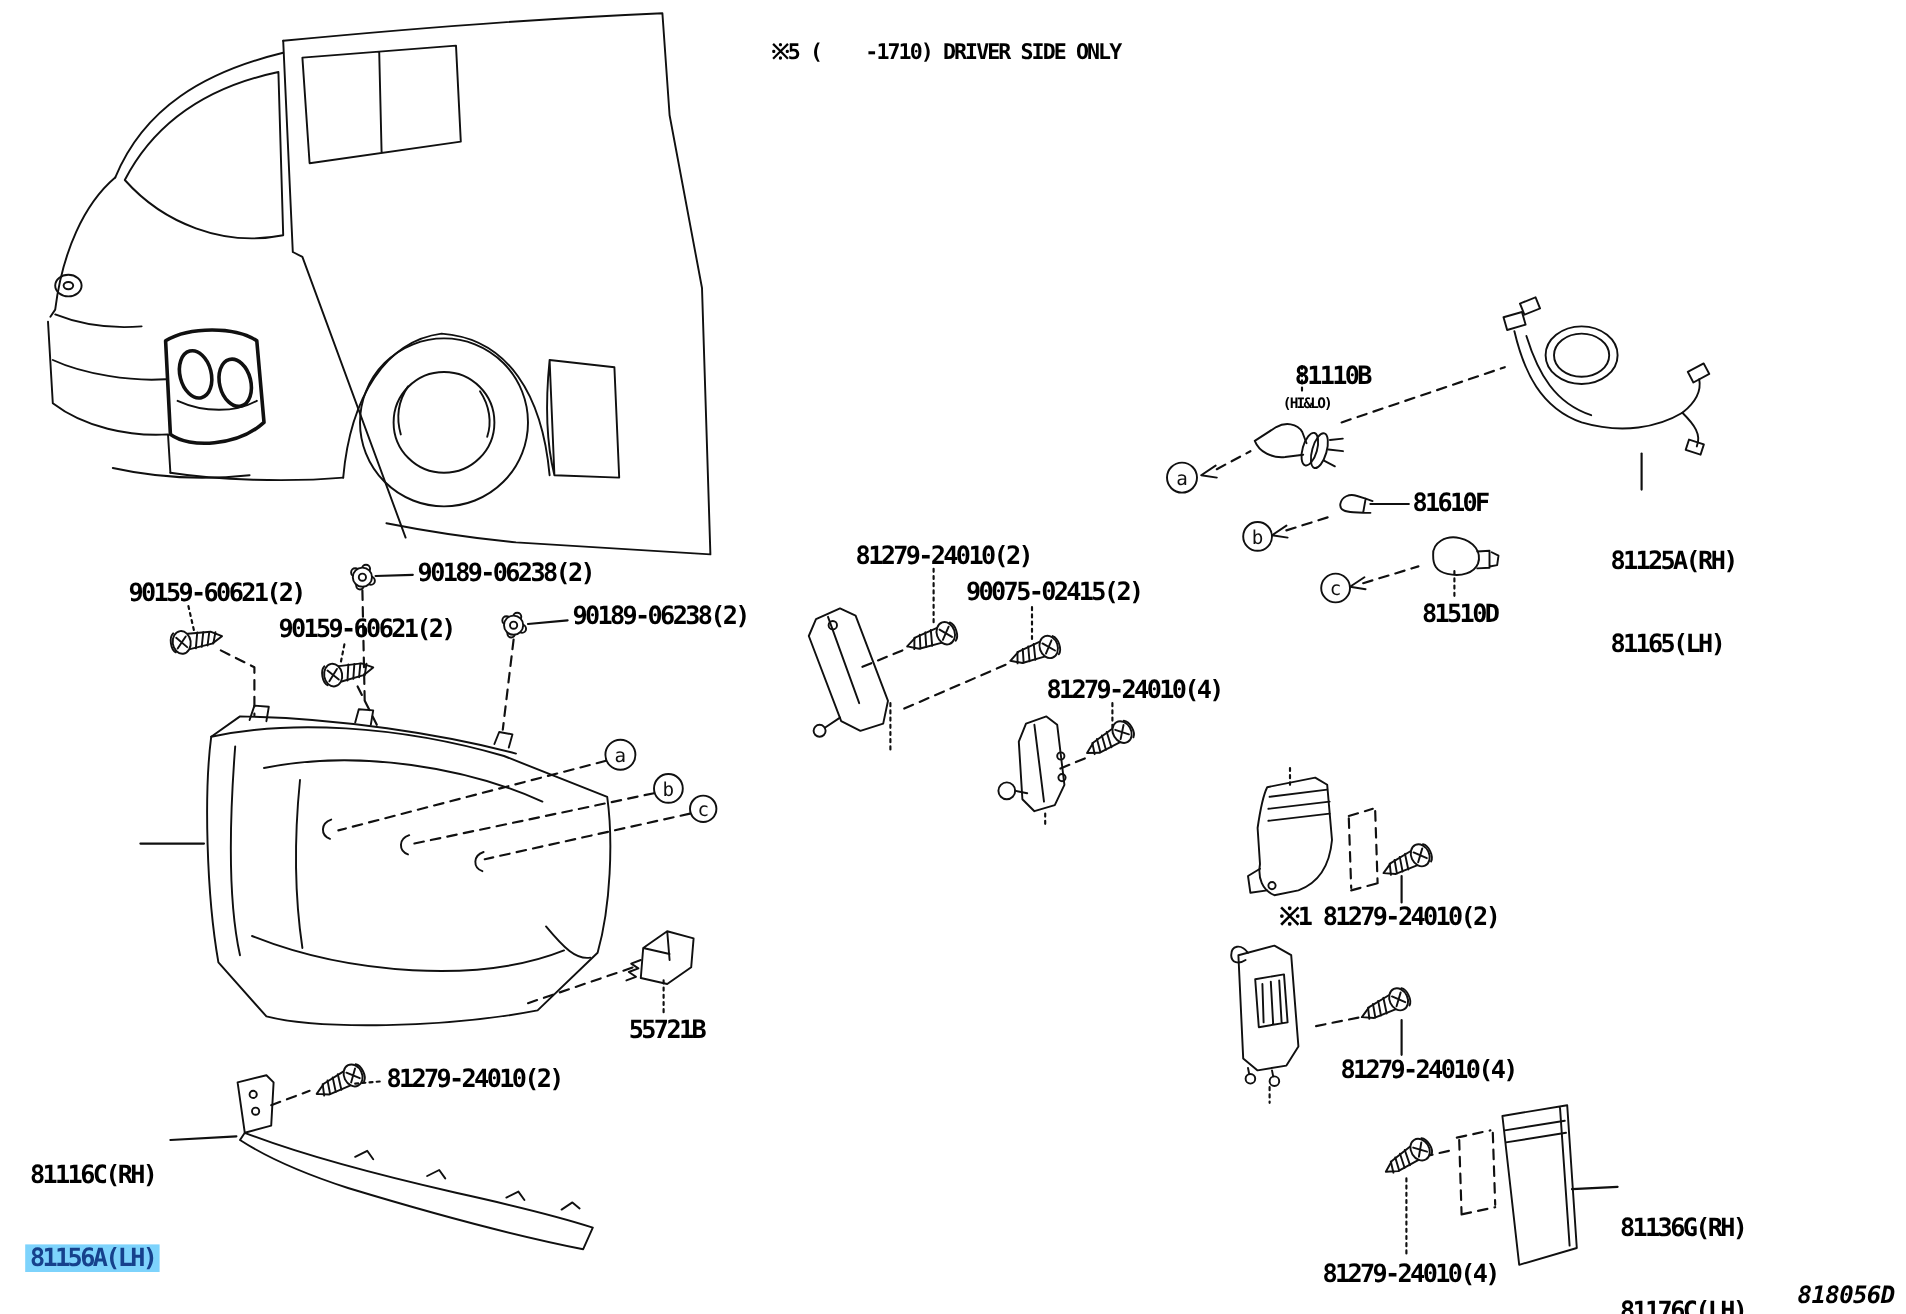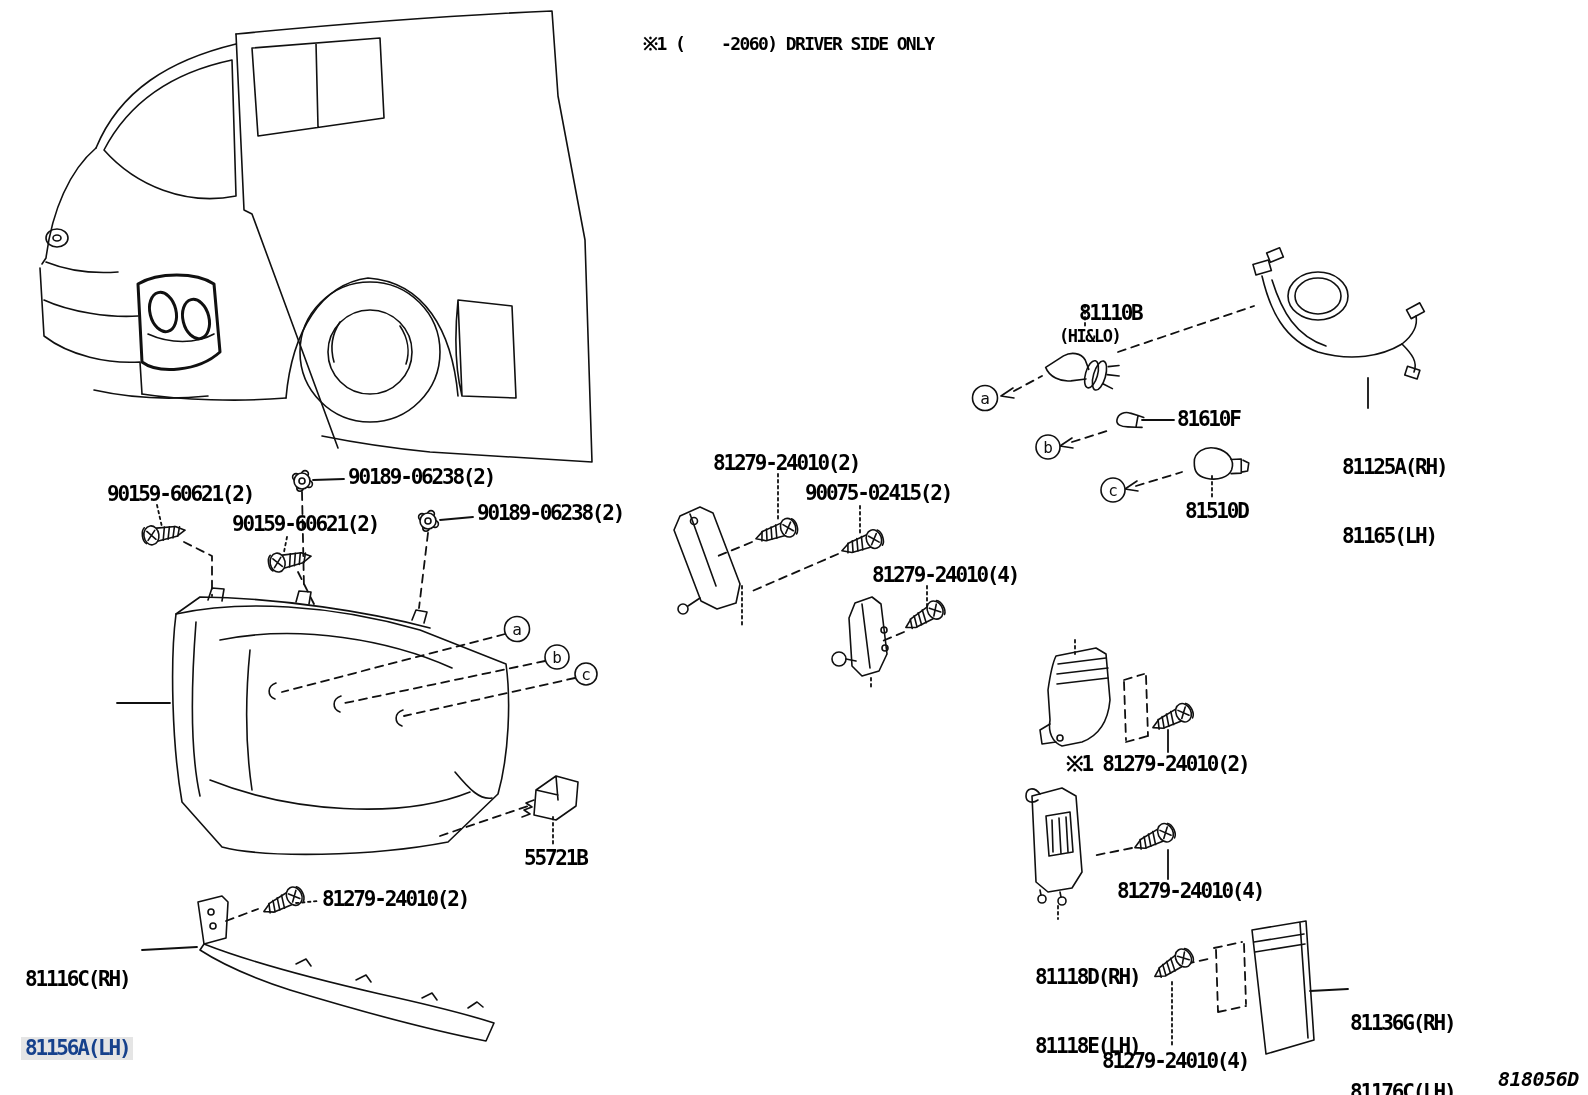--- a/index.html
+++ b/index.html
@@ -13,23 +13,23 @@
   svg.art .dsh{stroke-dasharray:8 6;stroke-width:1.8;}
   svg.art .ld{stroke-width:1.8;}
   svg.art text{stroke:none;fill:#101010;font-family:"DejaVu Sans Mono",monospace;
                font-size:16px;text-anchor:middle;}
   .lbl{position:absolute;color:#000;font-weight:bold;font-size:21px;letter-spacing:-2.2px;
        line-height:23px;white-space:pre;}
   .lbl span{display:block;}
   .lbl .inline{display:inline;}
   .note{font-size:18px;letter-spacing:-1.6px;font-weight:bold;}
   .code{font-size:20px;letter-spacing:-0.5px;font-weight:bold;font-style:italic;}
-  .suffix{display:inline;font-size:17px;letter-spacing:-1.5px;margin-left:1px;}
+  .suffix{display:inline;font-size:12px;letter-spacing:-1.5px;margin-left:11px;}
   
-  .hl{background:#e5e5e5;color:#16418c;padding:0 4px;margin-left:-4px;}
+  .hl{background:#7dd3fc;color:#16418c;padding:0 4px;margin-left:-4px;}
 </style>
 </head>
 <body>
 
 <div class="canvas">
 
 <svg class="art" width="1588" height="1095" viewBox="0 0 1588 1095">
   <defs>
     <g id="screw-def">
       <path d="M1,0 L10,-5 29,-7 M1,0 L10,5 29,6"></path>
@@ -230,21 +230,21 @@
     <path d="M1262,276 C1270,310 1284,340 1318,352 C1352,362 1382,356 1402,344"></path>
     <path d="M1272,280 C1282,312 1296,336 1326,346"></path>
     <path d="M1402,344 C1412,336 1418,326 1416,316"></path>
     <rect x="1408" y="306" width="15" height="10" transform="rotate(-28 1415 311)"></rect>
     <path d="M1402,344 C1412,354 1418,362 1414,372"></path>
     <rect x="1406" y="368" width="13" height="9" transform="rotate(18 1412 372)"></rect>
     <path class="ld" d="M1368,378 L1368,408"></path>
   </g>
 </svg>
 
-<div class="lbl note" style="left:643px;top:32px">※1 (    -2060) DRIVER SIDE ONLY</div>
+<div class="lbl note" style="left:643px;top:32px">※5 (    -1710) DRIVER SIDE ONLY</div>
 
 <div class="lbl" style="left:107px;top:483px">90159-60621(2)</div>
 <div class="lbl" style="left:348px;top:466px">90189-06238(2)</div>
 <div class="lbl" style="left:232px;top:513px">90159-60621(2)</div>
 <div class="lbl" style="left:477px;top:502px">90189-06238(2)</div>
 
 
 <div class="lbl" style="left:524px;top:847px">55721B</div>
 <div class="lbl" style="left:322px;top:888px">81279-24010(2)</div>
 
@@ -270,24 +270,20 @@
 <div class="lbl" style="left:1177px;top:408px">81610F</div>
 <div class="lbl" style="left:1185px;top:500px">81510D</div>
 
 <div class="lbl" style="left:1342px;top:410px">
   <span>81125A(RH)</span>
   <span>81165(LH)</span>
 </div>
 
 <div class="lbl" style="left:1117px;top:880px">81279-24010(4)</div>
 
-<div class="lbl" style="left:1035px;top:920px">
-  <span>81118D(RH)</span>
-  <span>81118E(LH)</span>
-</div>
 
 <div class="lbl" style="left:1350px;top:966px">
   <span>81136G(RH)</span>
   <span>81176C(LH)</span>
 </div>
 
 <div class="lbl" style="left:1102px;top:1050px">81279-24010(4)</div>
 
 <div class="lbl code" style="left:1498px;top:1068px">818056D</div>
 

